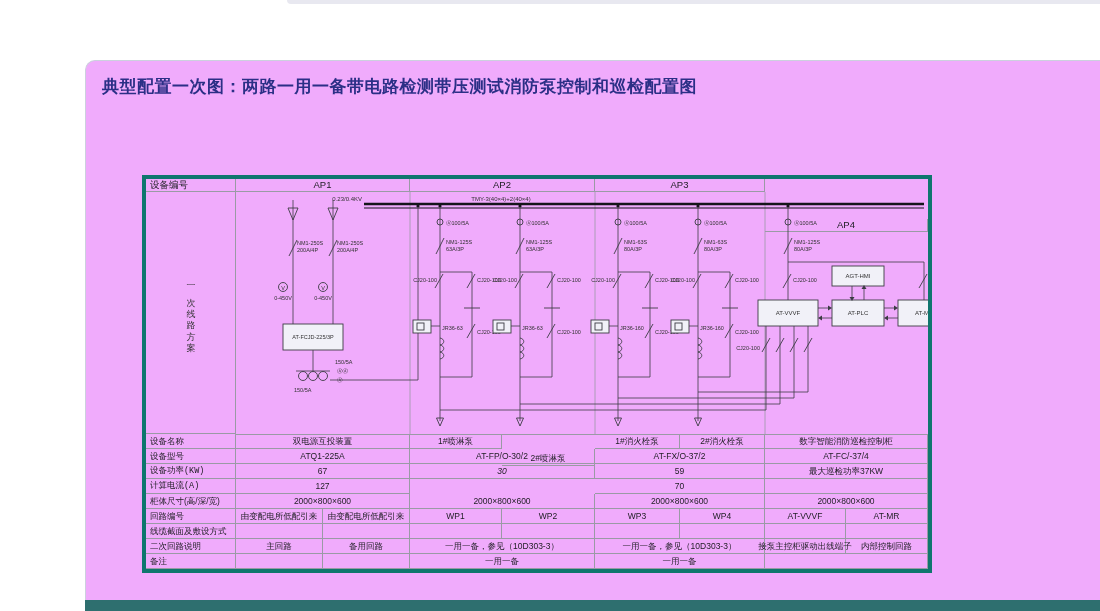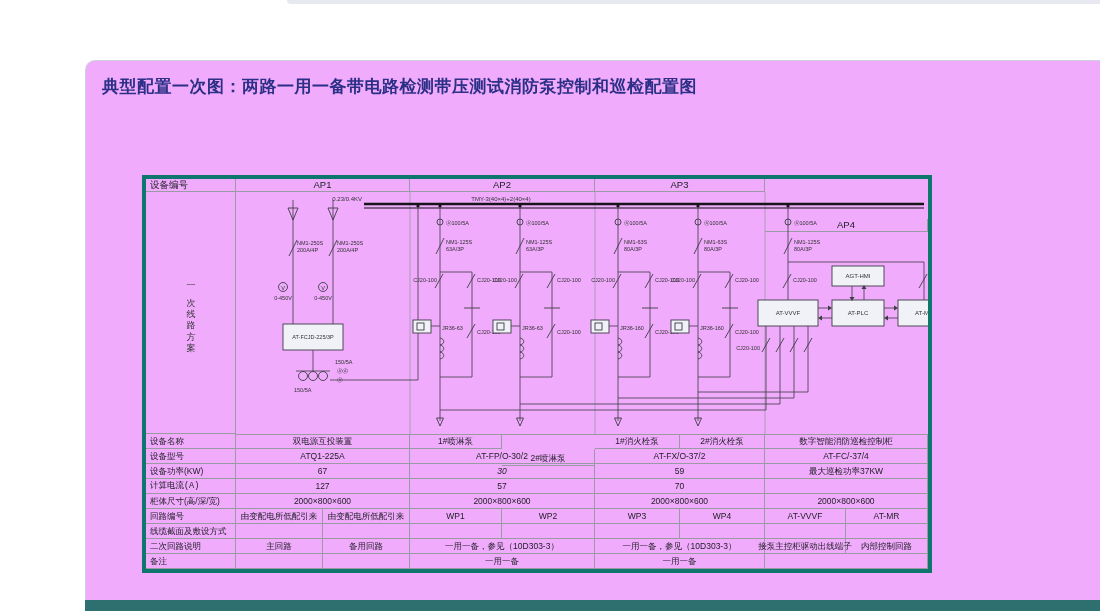--- a/index.html
+++ b/index.html
@@ -274,29 +274,28 @@
   <div class="cell" style="left:449px;top:255px;width:85px;height:15px;">1#消火栓泵</div>
   <div class="cell" style="left:534px;top:255px;width:85px;height:15px;">2#消火栓泵</div>
   <div class="cell" style="left:619px;top:255px;width:163px;height:15px;">数字智能消防巡检控制柜</div>
 
   <div class="cell lbl" style="left:0;top:270px;width:90px;height:15px;">设备型号</div>
   <div class="cell" style="left:90px;top:270px;width:174px;height:15px;">ATQ1-225A</div>
   <div class="cell" style="left:264px;top:270px;width:185px;height:15px;">AT-FP/O-30/2</div>
   <div class="cell" style="left:449px;top:270px;width:170px;height:15px;">AT-FX/O-37/2</div>
   <div class="cell" style="left:619px;top:270px;width:163px;height:15px;">AT-FC/-37/4</div>
 
-  <div class="cell lbl" style="left:0;top:285px;width:90px;height:15px;">设备功率(KW)</div>
+  <div class="cell lbl" style="left:0;top:285px;width:90px;height:15px;font-family:Liberation Mono, monospace;">设备功率(KW)</div>
   <div class="cell" style="left:90px;top:285px;width:174px;height:15px;">67</div>
   <div class="cell" style="left:264px;top:285px;width:185px;height:15px;font-style:italic;">30</div>
   <div class="cell" style="left:449px;top:285px;width:170px;height:15px;">59</div>
   <div class="cell" style="left:619px;top:285px;width:163px;height:15px;">最大巡检功率37KW</div>
 
   <div class="cell lbl" style="left:0;top:300px;width:90px;height:15px;font-family:Liberation Mono, monospace;">计算电流(A)</div>
   <div class="cell" style="left:90px;top:300px;width:174px;height:15px;">127</div>
-  <div class="cell" style="left:264px;top:300px;width:185px;height:15px;">57</div>
   <div class="cell" style="left:449px;top:300px;width:170px;height:15px;">70</div>
   <div class="cell" style="left:619px;top:300px;width:163px;height:15px;"></div>
 
   <div class="cell lbl" style="left:0;top:315px;width:90px;height:15px;">柜体尺寸(高/深/宽)</div>
   <div class="cell" style="left:90px;top:315px;width:174px;height:15px;">2000×800×600</div>
   <div class="cell" style="left:264px;top:315px;width:185px;height:15px;">2000×800×600</div>
   <div class="cell" style="left:449px;top:315px;width:170px;height:15px;">2000×800×600</div>
   <div class="cell" style="left:619px;top:315px;width:163px;height:15px;">2000×800×600</div>
 
   <div class="cell lbl" style="left:0;top:330px;width:90px;height:15px;">回路编号</div>

